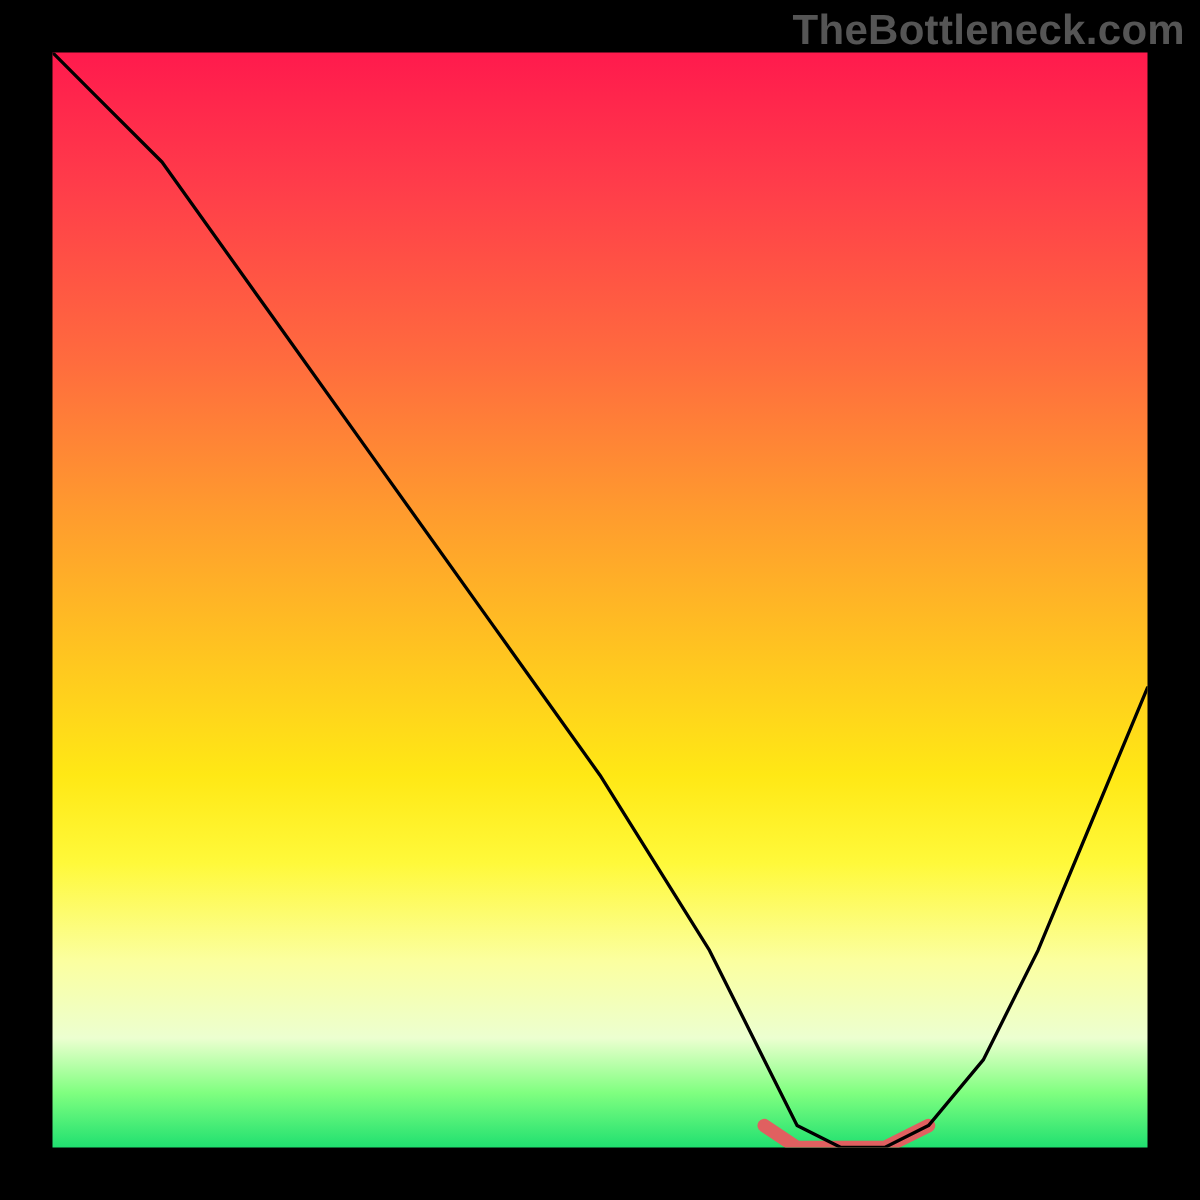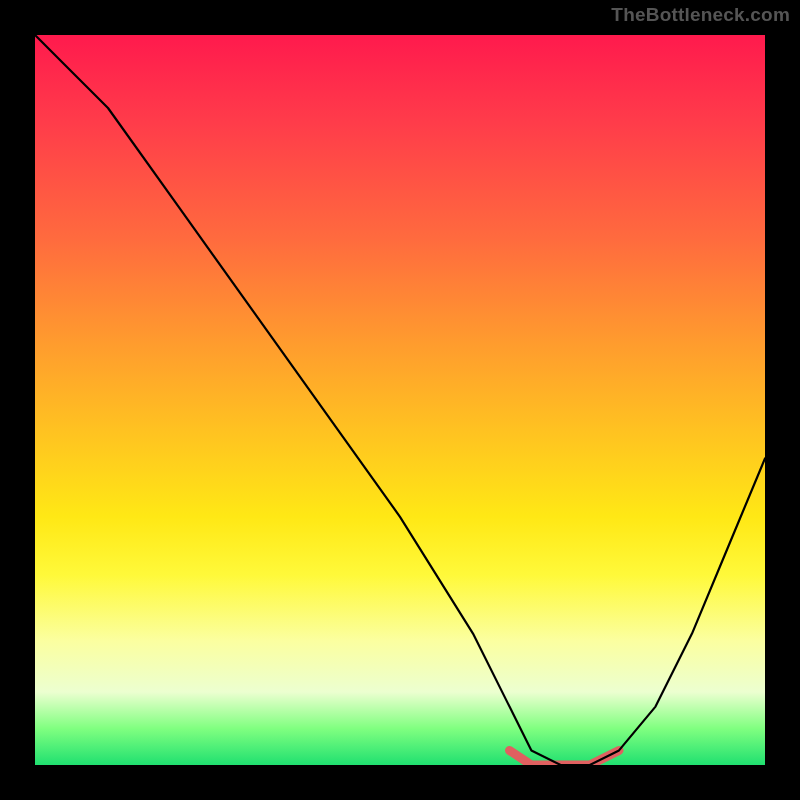--- a/index.html
+++ b/index.html
@@ -15,21 +15,21 @@
     position: relative;
     width: 800px;
     height: 800px;
     background: #000;
   }
   .watermark {
     position: absolute;
     top: 4px;
     right: 10px;
     color: #555;
-    font-size: 19px;
+    font-size: 28px;
     font-weight: 600;
     letter-spacing: 0.2px;
     z-index: 4;
   }
   .plot-area {
     position: absolute;
     left: 35px;
     top: 35px;
     width: 730px;
     height: 730px;

